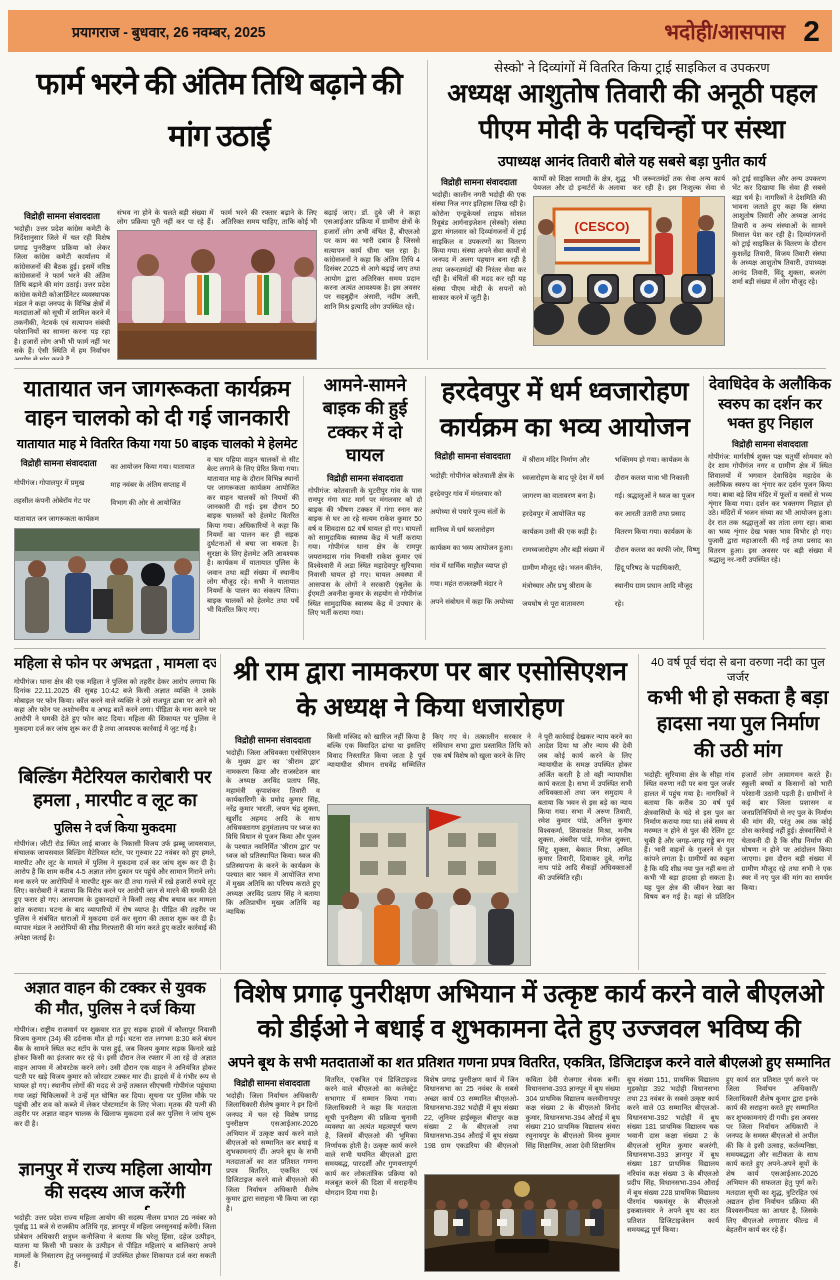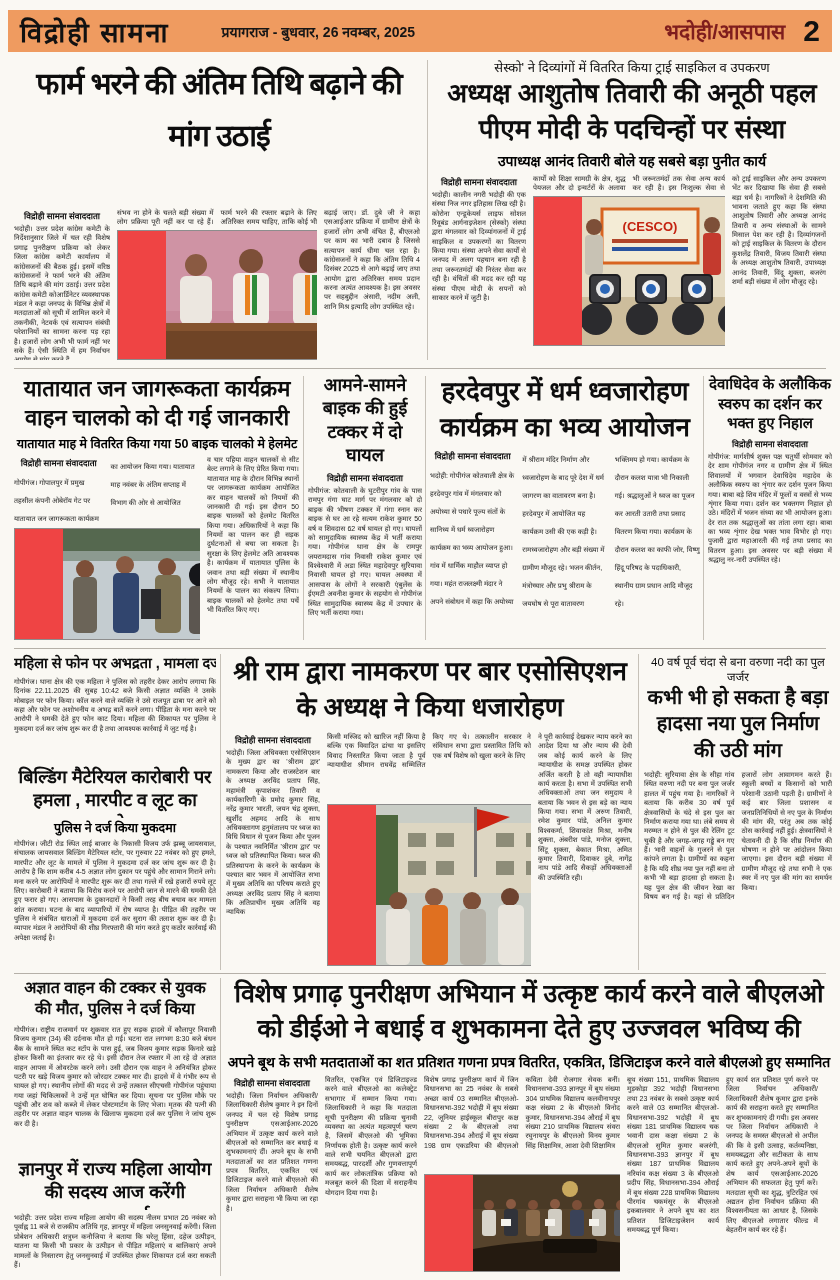--- a/index.html
+++ b/index.html
@@ -27,30 +27,29 @@
   .h-sm{font-size:18px;line-height:1.3;}
   .h-xs{font-size:14px;line-height:1.3;}
   .kicker{font-size:13px;font-weight:400;text-align:center;color:#111;}
   .subhead{font-size:14px;font-weight:700;text-align:center;color:#000000;}
   .byline{font-size:8.5px;font-weight:700;text-align:center;margin:2px 0 3px;color:#111;}
   .body{font-size:7px;line-height:1.34;text-align:justify;color:#262626;word-break:break-word;}
   .row{display:flex;gap:7px;}
   .col{flex:1;overflow:hidden;}
   .cols2{column-count:2;column-gap:7px;}
   .cols3{column-count:3;column-gap:7px;}
-  .photo{border:1px solid #8d8d8d;background:#ef4444;overflow:hidden;padding-left:48px;}
+  .photo{border:1px solid #8d8d8d;background:#ef4444;overflow:hidden;}
   .photo svg{display:block;width:100%;height:100%;}
   .hr{position:absolute;left:14px;width:812px;border-top:1px solid #b5b0a8;}
   .vr{position:absolute;border-left:1px solid #c6c1b8;}
 </style>
 </head>
 <body>
 
 <div class="masthead">
-  <span class="paper-name">विद्रोही सामना</span>
   <span class="edition">प्रयागराज - बुधवार, 26 नवम्बर, 2025</span>
   <span class="mast-right">
     <span class="section-label">भदोही/आसपास</span>
     <span class="page-number">2</span>
   </span>
 </div>
 
 <div class="art" style="left:14px;top:58px;width:410px;height:306px;">
   <div class="hc h-xl" style="height:150px;overflow:hidden;">फार्म भरने की अंतिम तिथि बढ़ाने की मांग उठाई</div>
   <div class="row" style="height:152px;">

